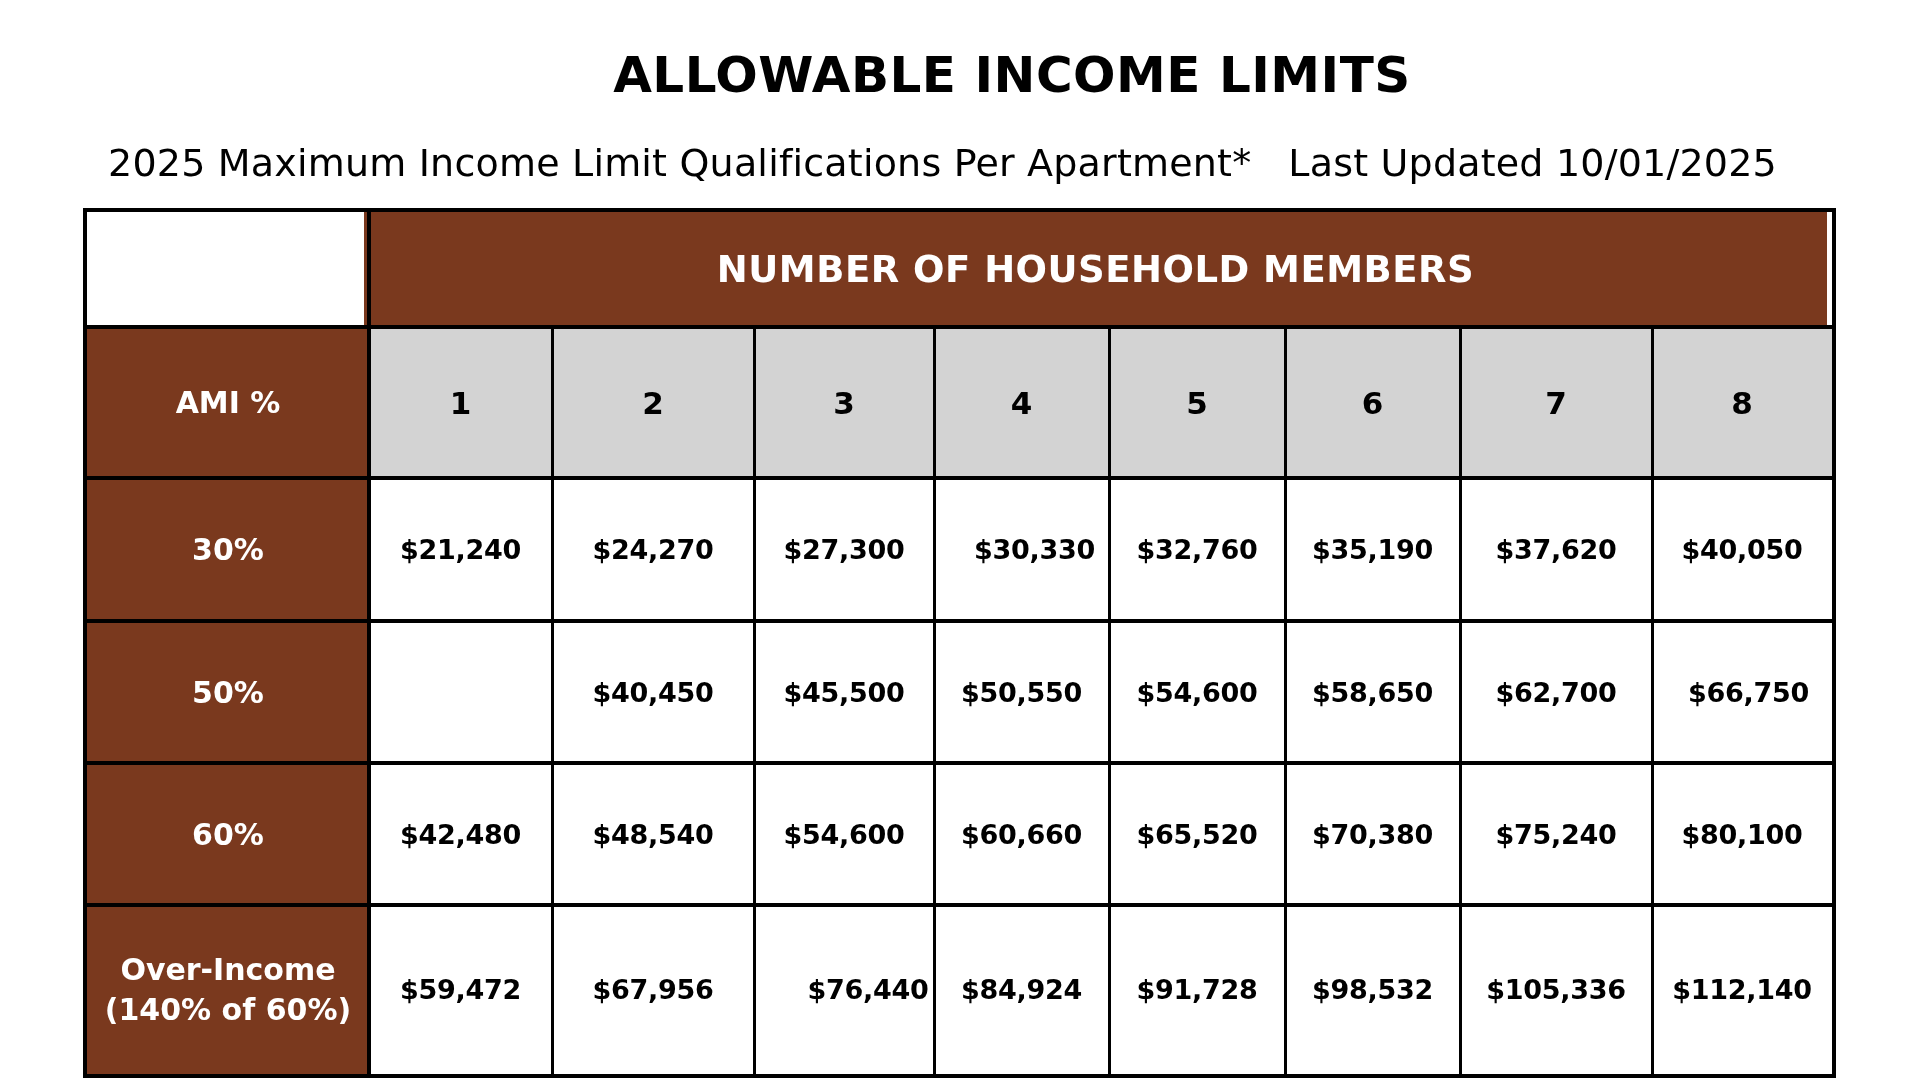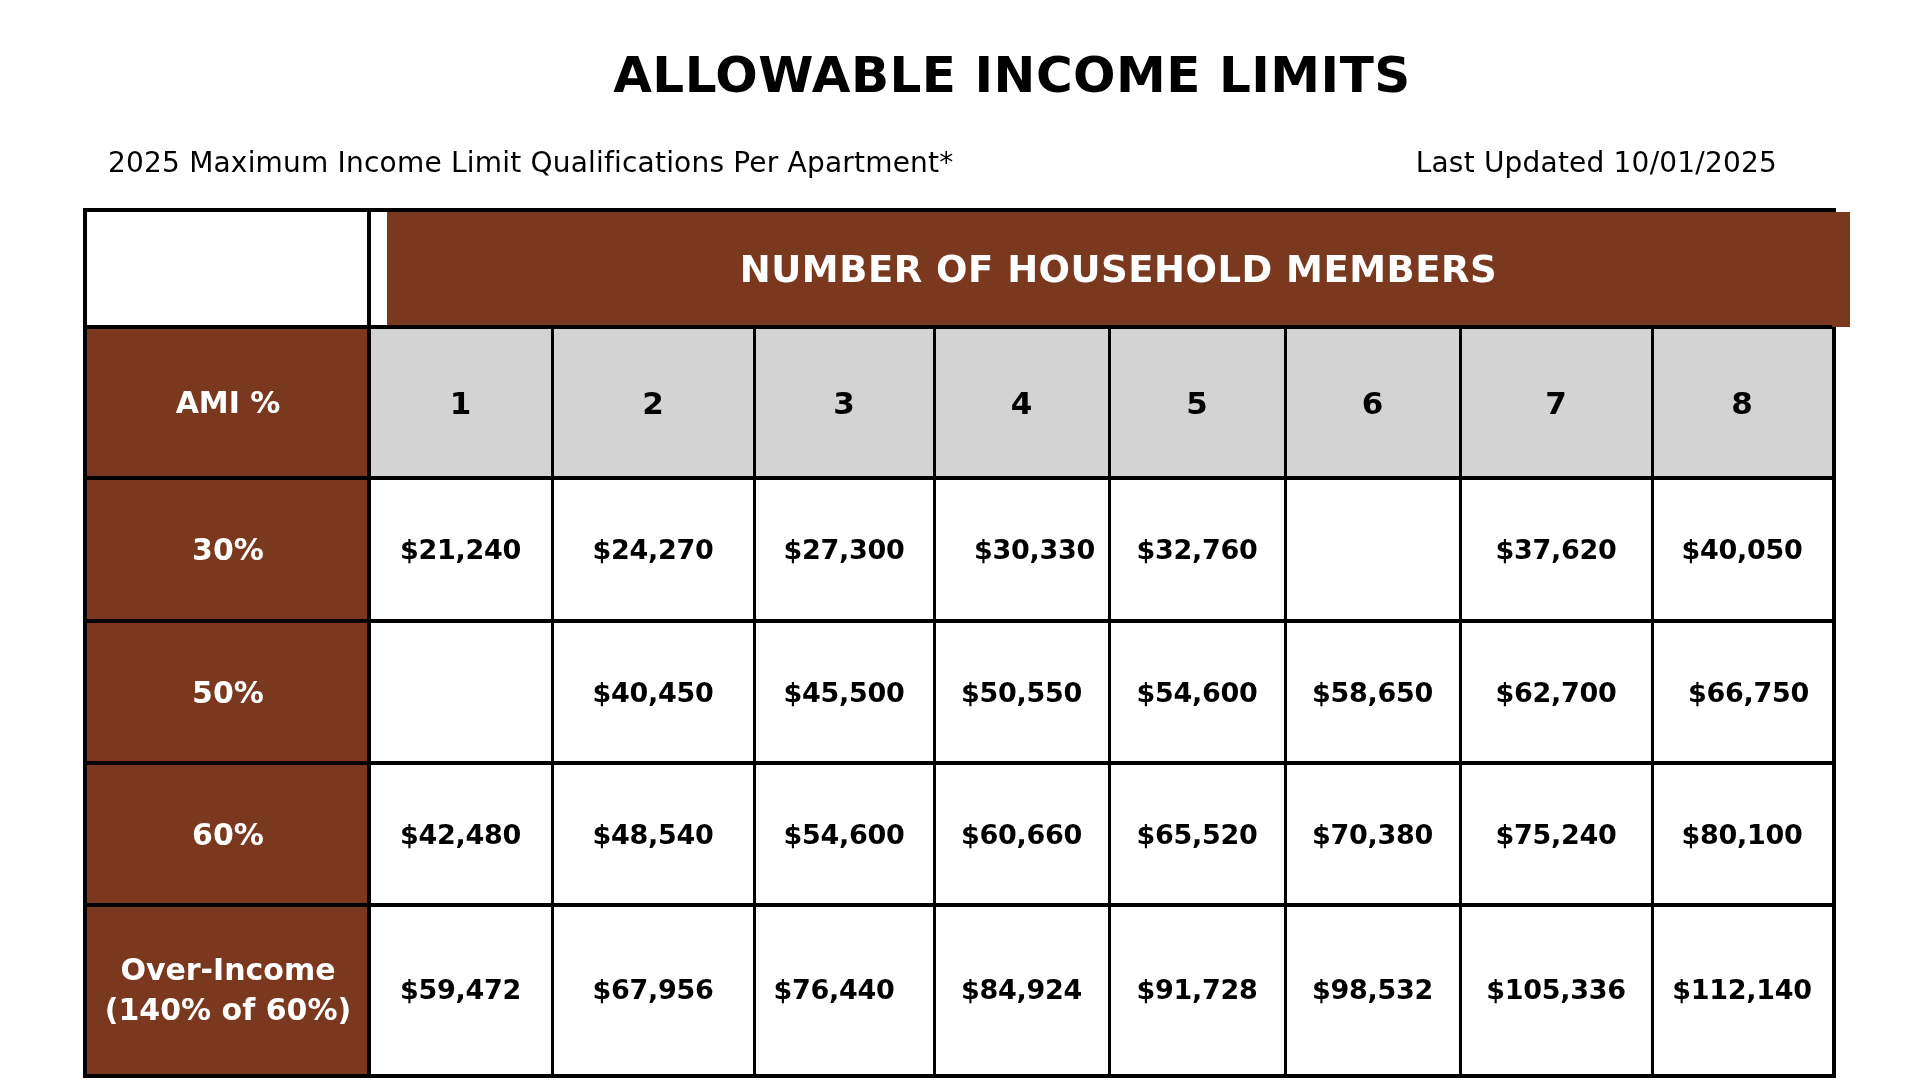--- a/index.html
+++ b/index.html
@@ -2,21 +2,21 @@
 <html><head>
 <meta charset="utf-8">
 <style>
   html, body { margin: 0; padding: 0; background: #ffffff; }
   body { width: 1920px; height: 1080px; position: relative; overflow: hidden;
          font-family: "DejaVu Sans", sans-serif; color: #000; }
   .title { position: absolute; left: 0; width: 2024px; top: 44px; text-align: center;
            font-family: "DejaVu Sans", sans-serif; font-weight: bold; font-size: 50px;
            letter-spacing: 0.5px; line-height: 62px; }
   .subtitle { position: absolute; top: 143px; font-family: "DejaVu Sans", sans-serif;
-              font-size: 28px; font-weight: normal; line-height: 40px; letter-spacing: 0.2px; }
+              font-size: 38px; font-weight: normal; line-height: 40px; letter-spacing: 0.2px; }
   .subtitle.left { left: 108px; }
   .subtitle.right { right: 143px; text-align: right; }
 
   .table { position: absolute; left: 83px; top: 208px; width: 1753px; height: 870px;
            border: 4px solid #000; box-sizing: border-box; background: #fff; }
   .cell { position: absolute; box-sizing: border-box; display: flex; align-items: center;
           justify-content: center; text-align: center; font-weight: bold; }
   .brown { background: #7A391E; color: #fff; }
   .gray { background: #D3D3D3; color: #000; }
   .white { background: #fff; color: #000; }
@@ -33,38 +33,39 @@
 </head>
 <body>
 
 <div class="title">ALLOWABLE INCOME LIMITS</div>
 <div class="subtitle left">2025 Maximum Income Limit Qualifications Per Apartment*</div>
 <div class="subtitle right">Last Updated 10/01/2025</div>
 
 <div class="table">
 
   <div class="cell corner" style="left:0;top:0;width:282px;height:115px;"></div>
-  <div class="cell brown hdr-members" style="left:300px;top:0;width:1463px;height:115px;text-align:center;">NUMBER OF HOUSEHOLD MEMBERS</div>
+  <div class="cell brown hdr-members" style="left:277px;top:0;width:1463px;height:115px;text-align:center;">NUMBER OF HOUSEHOLD MEMBERS</div>
 
   <div class="cell brown ami-label" style="left:0;top:115px;width:282px;height:151px;">AMI %</div>
   <div class="cell gray num" style="left:282px;top:115px;width:183px;height:151px;">1</div>
   <div class="cell gray num" style="left:465px;top:115px;width:202px;height:151px;">2</div>
   <div class="cell gray num" style="left:667px;top:115px;width:180px;height:151px;">3</div>
   <div class="cell gray num" style="left:847px;top:115px;width:175px;height:151px;">4</div>
   <div class="cell gray num" style="left:1022px;top:115px;width:176px;height:151px;">5</div>
   <div class="cell gray num" style="left:1198px;top:115px;width:175px;height:151px;">6</div>
   <div class="cell gray num" style="left:1373px;top:115px;width:192px;height:151px;">7</div>
   <div class="cell gray num" style="left:1565px;top:115px;width:180px;height:151px;">8</div>
 
   <div class="cell brown ami-label" style="left:0;top:266px;width:282px;height:143px;">30%</div>
   <div class="cell white val" style="left:282px;top:266px;width:183px;height:143px;">$21,240</div>
   <div class="cell white val" style="left:465px;top:266px;width:202px;height:143px;">$24,270</div>
   <div class="cell white val" style="left:667px;top:266px;width:180px;height:143px;">$27,300</div>
   <div class="cell white val" style="left:847px;top:266px;width:175px;height:143px;margin-left:13px;">$30,330</div>
   <div class="cell white val" style="left:1022px;top:266px;width:176px;height:143px;">$32,760</div>
+  <div class="cell white val" style="left:1198px;top:266px;width:175px;height:143px;">$35,190</div>
   <div class="cell white val" style="left:1373px;top:266px;width:192px;height:143px;">$37,620</div>
   <div class="cell white val" style="left:1565px;top:266px;width:180px;height:143px;">$40,050</div>
 
   <div class="cell brown ami-label" style="left:0;top:409px;width:282px;height:142px;">50%</div>
   <div class="cell white val" style="left:465px;top:409px;width:202px;height:142px;">$40,450</div>
   <div class="cell white val" style="left:667px;top:409px;width:180px;height:142px;">$45,500</div>
   <div class="cell white val" style="left:847px;top:409px;width:175px;height:142px;">$50,550</div>
   <div class="cell white val" style="left:1022px;top:409px;width:176px;height:142px;">$54,600</div>
   <div class="cell white val" style="left:1198px;top:409px;width:175px;height:142px;text-align:right;">$58,650</div>
   <div class="cell white val" style="left:1373px;top:409px;width:192px;height:142px;">$62,700</div>
@@ -79,21 +80,21 @@
   <div class="cell white val" style="left:1198px;top:551px;width:175px;height:142px;">$70,380</div>
   <div class="cell white val" style="left:1373px;top:551px;width:192px;height:142px;">$75,240</div>
   <div class="cell white val" style="left:1565px;top:551px;width:180px;height:142px;">$80,100</div>
 
   <div class="cell brown ami-label" style="left:0;top:693px;width:282px;height:169px;flex-direction:column;line-height:40px;">
     <span>Over-Income</span>
     <span>(140% of 60%)</span>
   </div>
   <div class="cell white val" style="left:282px;top:693px;width:183px;height:169px;">$59,472</div>
   <div class="cell white val" style="left:465px;top:693px;width:202px;height:169px;">$67,956</div>
-  <div class="cell white val" style="left:633px;top:693px;width:180px;height:169px;padding-left:48px;">$76,440</div>
+  <div class="cell white val" style="left:667px;top:693px;width:180px;height:169px;padding-left:48px;">$76,440</div>
   <div class="cell white val" style="left:847px;top:693px;width:175px;height:169px;">$84,924</div>
   <div class="cell white val" style="left:1022px;top:693px;width:176px;height:169px;">$91,728</div>
   <div class="cell white val" style="left:1198px;top:693px;width:175px;height:169px;">$98,532</div>
   <div class="cell white val" style="left:1373px;top:693px;width:192px;height:169px;">$105,336</div>
   <div class="cell white val" style="left:1565px;top:693px;width:180px;height:169px;">$112,140</div>
 
   <div class="vline thick" style="left:280px;top:0;height:862px;"></div>
   <div class="vline" style="left:464px;top:115px;height:747px;"></div>
   <div class="vline" style="left:666px;top:115px;height:747px;"></div>
   <div class="vline" style="left:846px;top:115px;height:747px;"></div>

